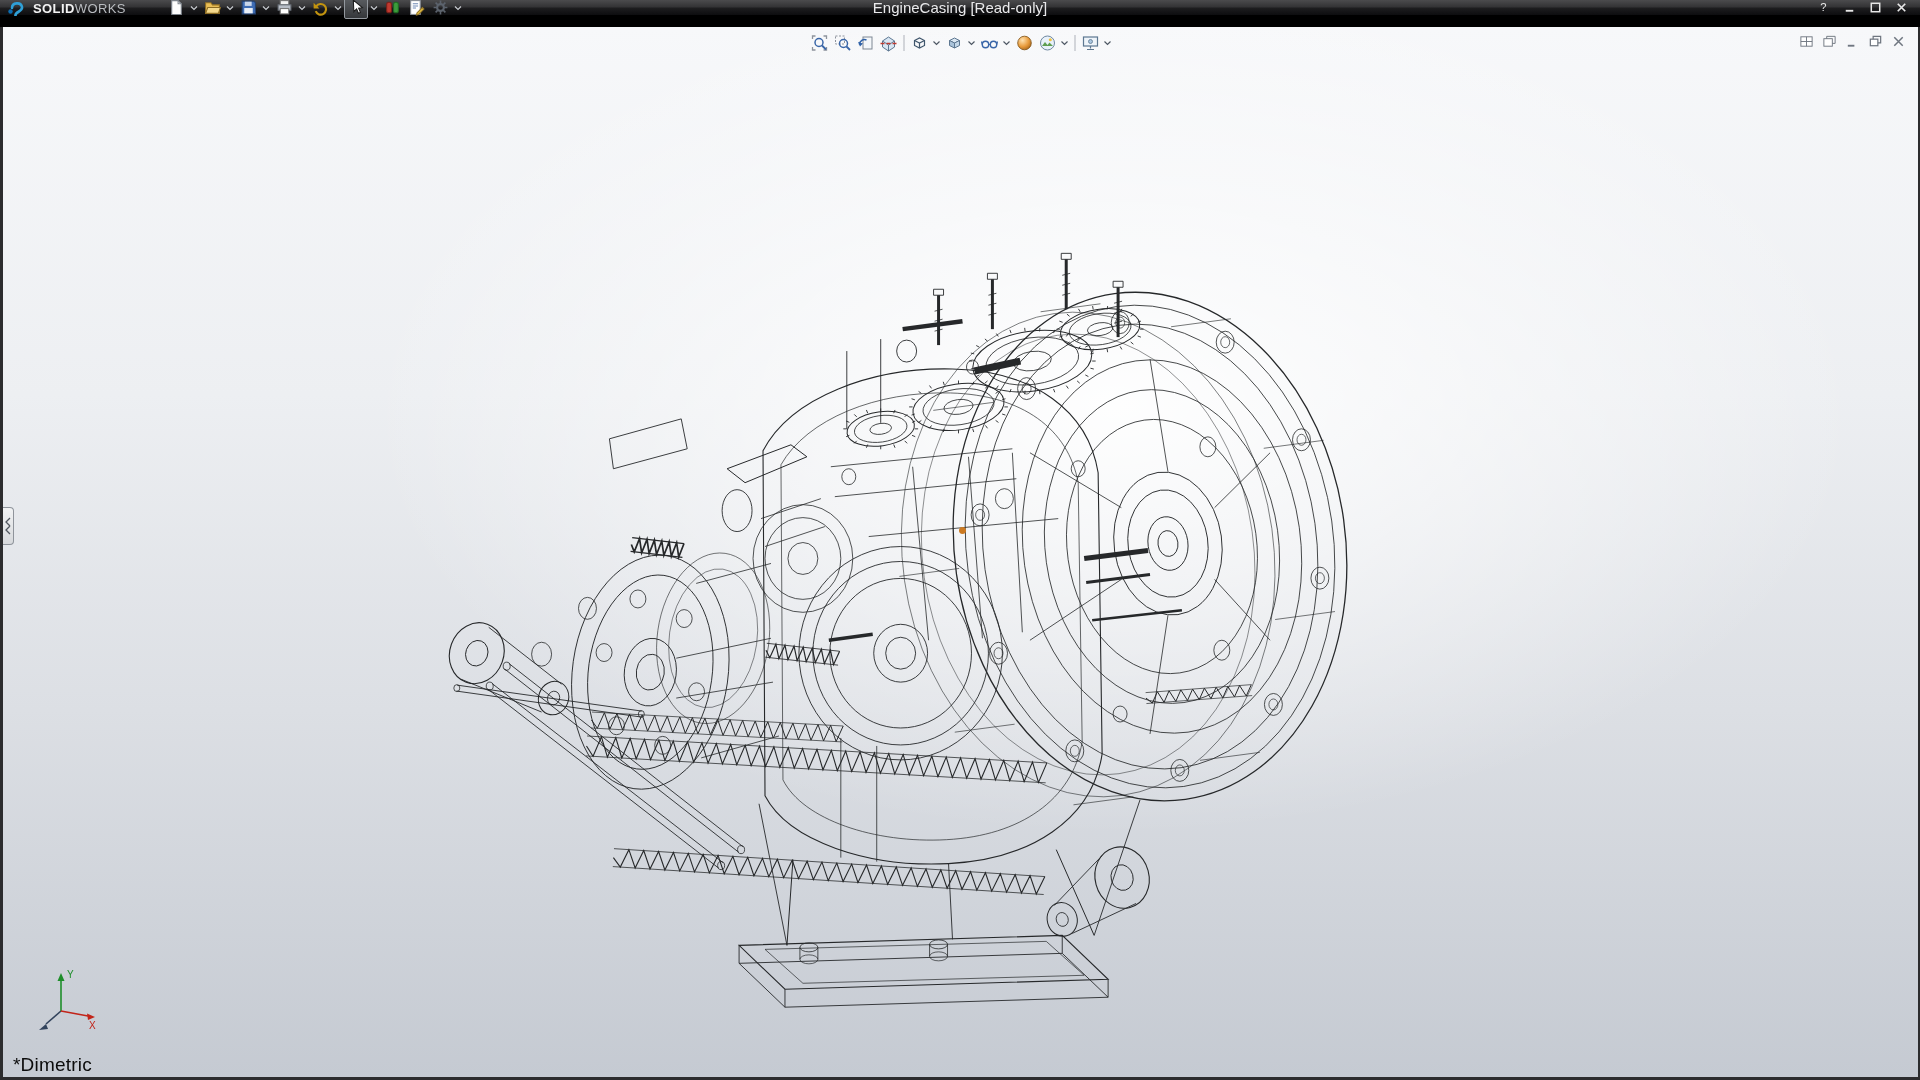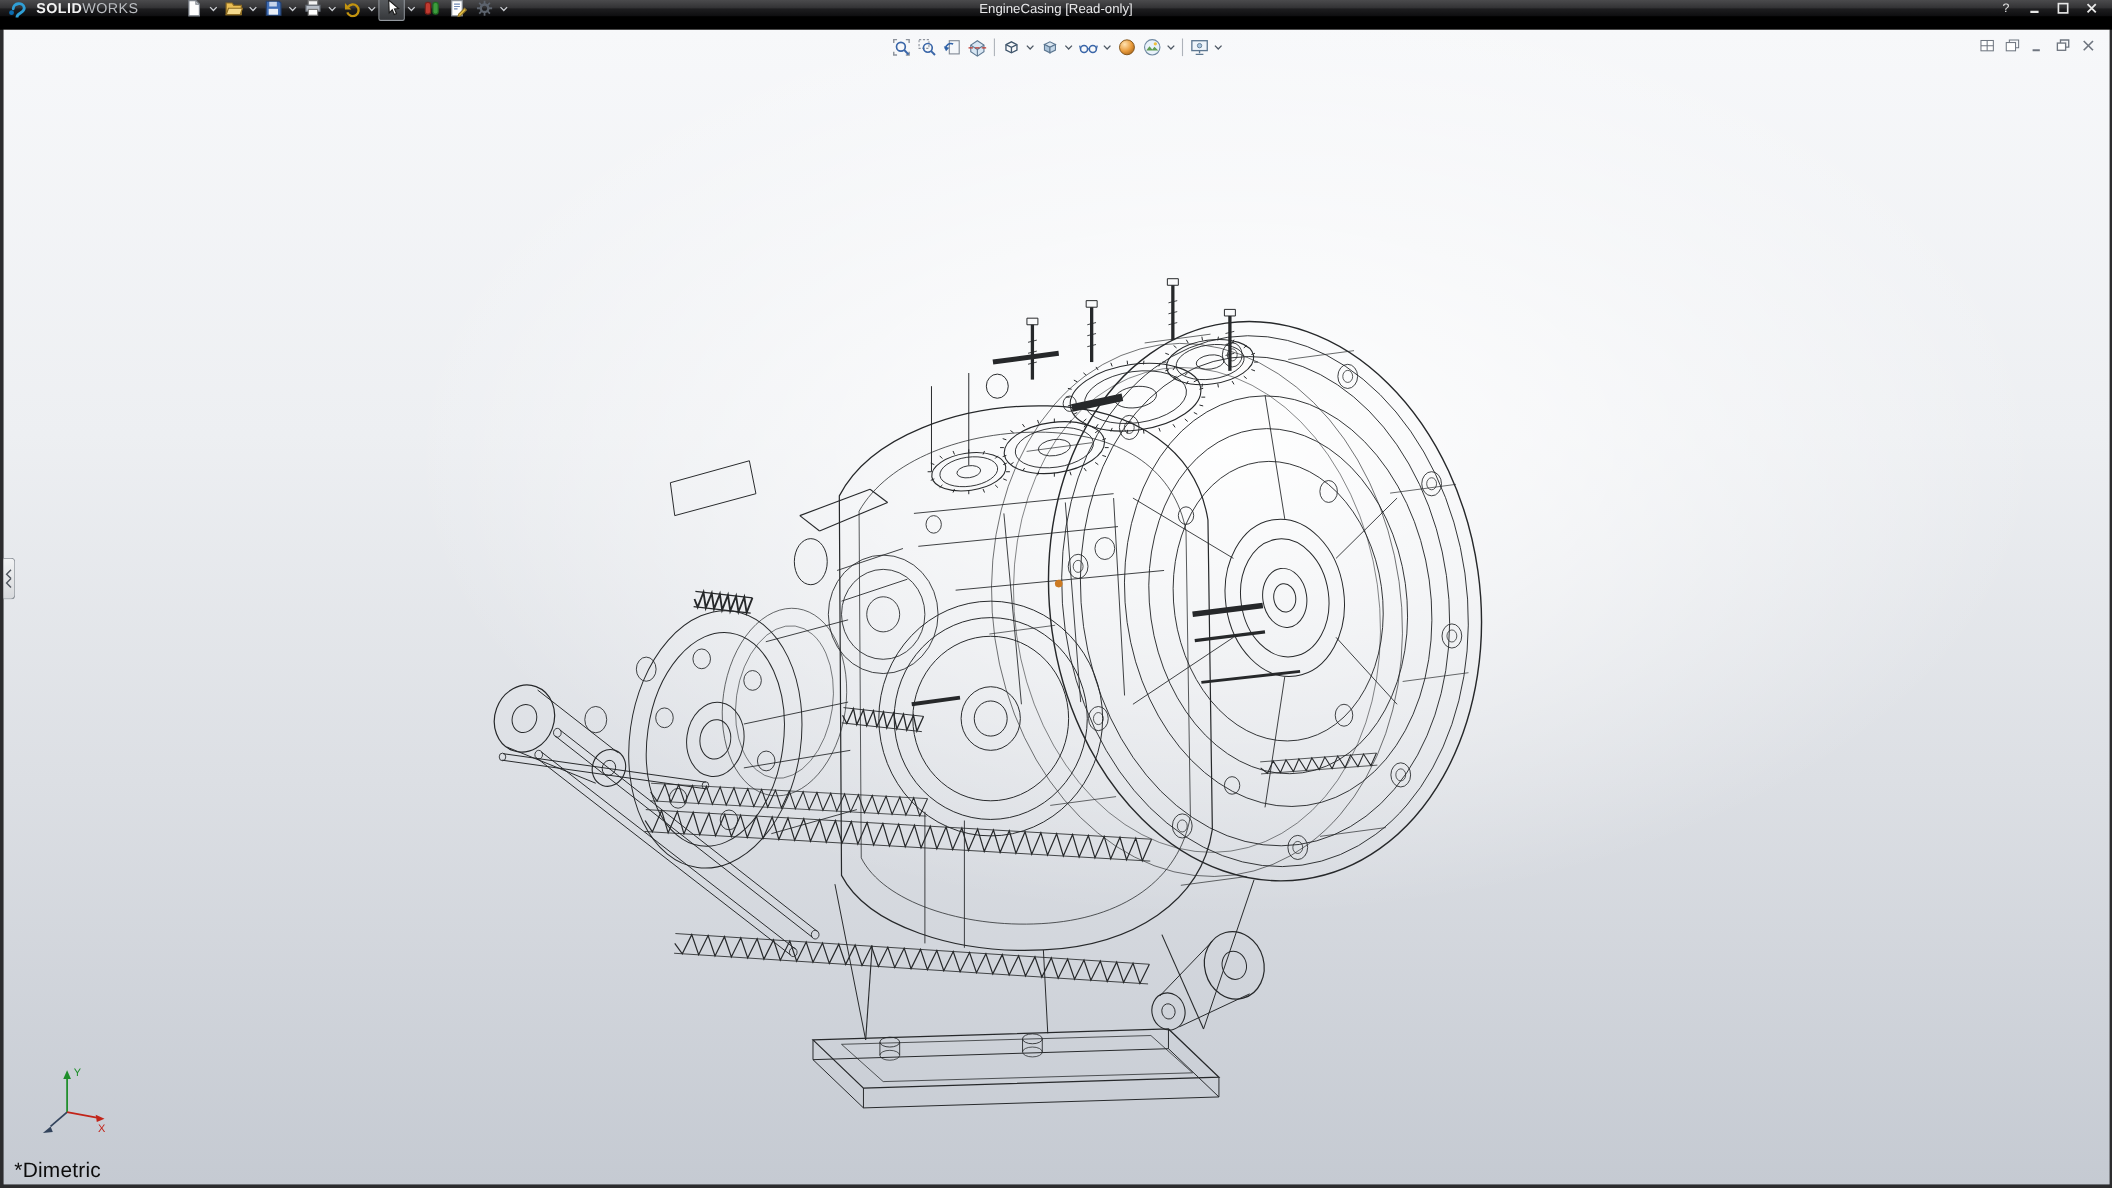--- a/index.html
+++ b/index.html
@@ -10,21 +10,21 @@
   .titlebar{position:absolute;top:0;left:0;right:0;height:16px;display:flex;align-items:center;padding:0 6px;
     background:linear-gradient(#4b4b4d 0%,#343436 45%,#1d1d1f 55%,#0d0d0f 100%);border-bottom:1px solid #000}
   .brand{display:flex;align-items:center;gap:5px;width:158px;flex:none}
   .brand-bold{color:#f2f2f2;font-weight:bold;font-size:13px;letter-spacing:.4px}
   .brand-light{color:#b9bcc0;font-size:13px;letter-spacing:.4px}
   .title-toolbar{display:flex;align-items:center;height:100%}
   .tbtn{width:24px;height:22px;display:flex;align-items:center;justify-content:center;border-radius:2px}
   .tbtn.caret{width:12px}
   .tbtn.pressed{background:linear-gradient(#5c5f63,#35373a);border:1px solid #93989e}
   .ic{display:flex;align-items:center;justify-content:center}
-  .win-title{position:absolute;left:50%;transform:translateX(-50%);color:#e9e9eb;font-size:12px;white-space:nowrap}
+  .win-title{position:absolute;left:50%;transform:translateX(-50%);color:#e9e9eb;font-size:15px;white-space:nowrap}
   .win-controls{margin-left:auto;display:flex;align-items:center}
   .wbtn{width:26px;height:20px;display:flex;align-items:center;justify-content:center}
 
   
   .viewport{position:absolute;top:27px;left:0;right:0;bottom:0;
     border-left:3px solid #2c2c2e;border-right:2px solid #2c2c2e;border-bottom:3px solid #2c2c2e;
     background:radial-gradient(ellipse 1150px 660px at 58% 36%,rgba(255,255,255,.95),rgba(255,255,255,0) 65%),
                linear-gradient(180deg,#f7f8fa 0%,#edeff2 35%,#dcdfe4 65%,#c5cad2 100%)}
   .model{position:absolute;left:0;top:0;width:100%;height:100%}
 

